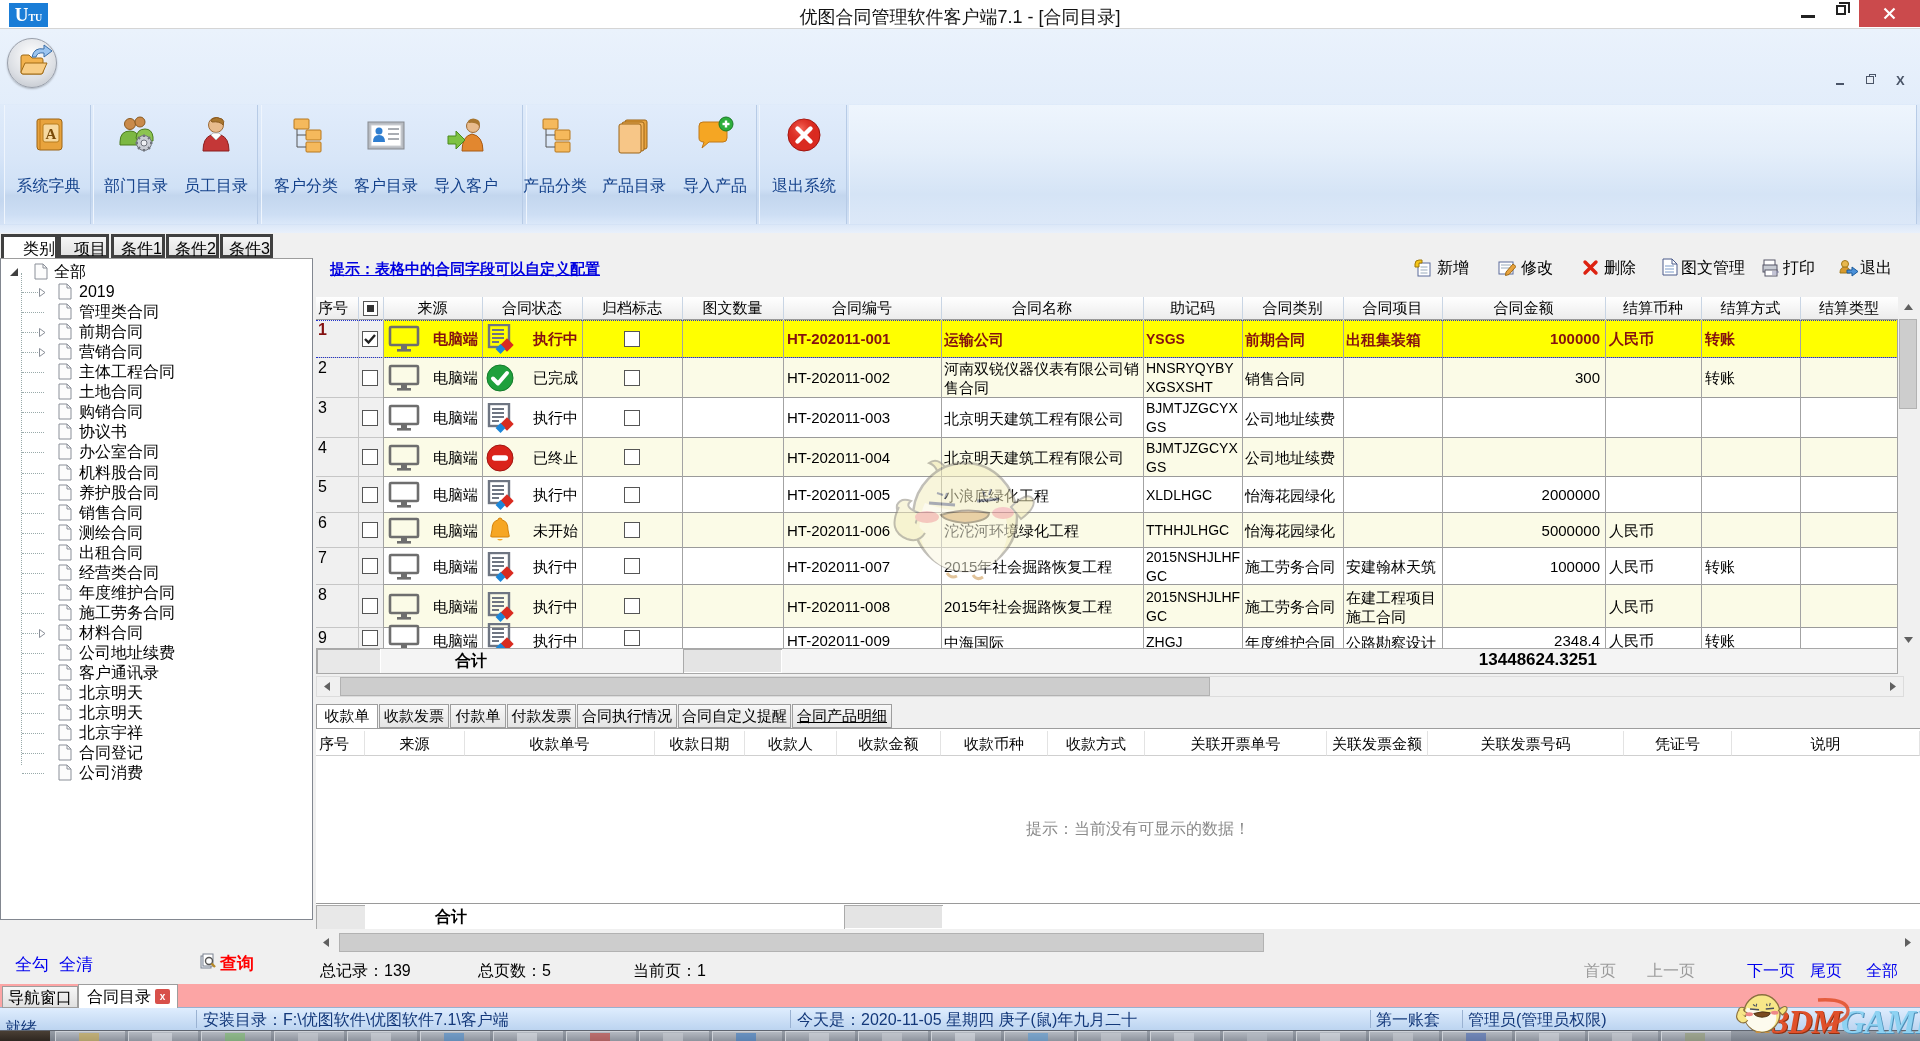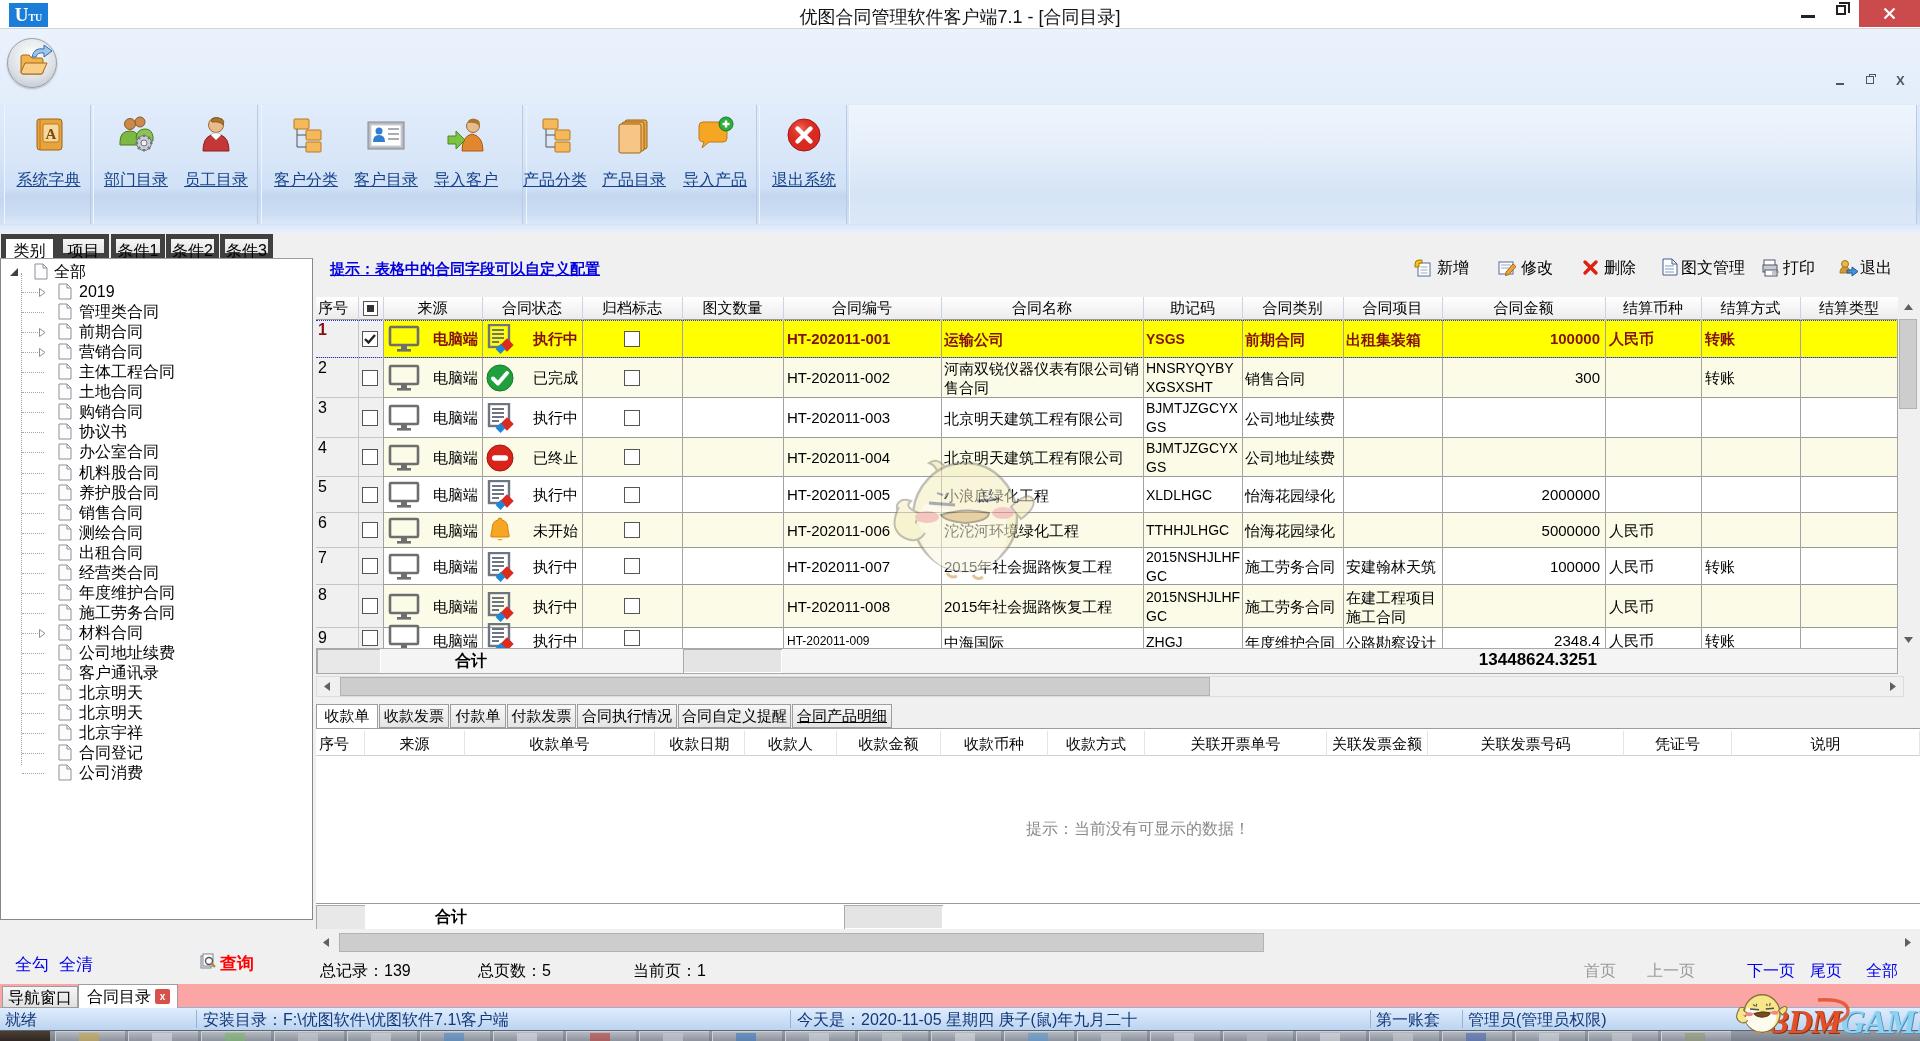--- a/index.html
+++ b/index.html
@@ -15,27 +15,27 @@
 #btnclose{position:absolute;left:1859px;top:0;width:61px;height:27px;background:#cb4a4c;color:#fff;text-align:center;font-weight:bold;font-size:14px;line-height:26px;}
 
 #ribbon{position:absolute;left:0;top:29px;width:1920px;height:204px;background:linear-gradient(#eaf2fc,#d6e5f8);}
 #ribbontabs{position:absolute;left:0;top:38px;width:1920px;height:37px;background:#bdd5f3;border-top:1px solid #f4f9ff;}
 .rtab{position:absolute;top:4px;height:33px;line-height:31px;text-align:center;color:#15428b;font-size:16px;}
 .rtab.active{background:linear-gradient(#fdfeff,#eef5fd 60%,#e4eefa);border:1px solid #9ebbdd;border-bottom:none;border-radius:3px 3px 0 0;}
 #ribbonbody{position:absolute;left:0;top:75px;width:1920px;height:121px;background:linear-gradient(180deg,#dfebfa 0%,#d7e5f8 42%,#cddff5 60%,#c4d7ef 80%,#d5e3f6 100%);}
 .rgroup{position:absolute;top:1px;height:119px;background:linear-gradient(180deg,#e1ecfb 0%,#d8e6f8 45%,#d0e1f6 70%,#c3d6ee 76%,#cddef4 92%,#dbe8f9 100%);border-right:1px solid #b7cbe6;border-left:1px solid #eff5fd;}
 .rbtn{position:absolute;top:0;height:119px;text-align:center;color:#15428b;font-size:16px;}
 .rbtn svg{margin-top:11px;}
-.rbtn .lbl{margin-top:12px;text-decoration:underline;}
+.rbtn .lbl{margin-top:18px;}
 #ribbonbottom{position:absolute;left:0;top:196px;width:1920px;height:8px;background:linear-gradient(#dce8f8,#e8f0fb);}
 #bigbtn{position:absolute;left:7px;top:9px;width:50px;height:50px;border-radius:50%;background:radial-gradient(circle at 50% 35%,#ffffff,#dcdfe4 60%,#b7bcc4);border:1px solid #9aa0ab;box-shadow:0 1px 2px rgba(0,0,0,.25);}
 #mdibtns{position:absolute;left:1830px;top:44px;width:90px;height:20px;color:#3c4a5a;}
 
 #lptabs{position:absolute;left:1px;top:234px;width:312px;height:24px;}
-.lptab{position:absolute;top:0;height:24px;line-height:23px;text-align:center;font-size:16px;color:#000;background:linear-gradient(#f6f6f6,#e2e2e2);border:5px solid #404040;}
+.lptab{position:absolute;top:0;height:24px;line-height:23px;text-align:right;font-size:16px;color:#000;background:linear-gradient(#f6f6f6,#e2e2e2);border:3px solid #404040;}
 .lptab.active{background:#fff;border-bottom:1px solid #fff;height:25px;}
 #tree{position:absolute;left:0;top:258px;width:313px;height:662px;background:#fff;border:1px solid #828790;border-top:1px solid #9d9d9d;}
 .titem{position:absolute;left:0;height:21px;line-height:20px;font-size:16px;color:#000;white-space:nowrap;}
 #leftlinks{position:absolute;left:0;top:920px;width:314px;height:64px;background:#f0f0f0;}
 
 #hintlink{position:absolute;left:330px;top:260px;font-size:15px;font-weight:bold;color:#0000e0;text-decoration:underline;}
 #actions{position:absolute;left:1400px;top:257px;width:500px;height:22px;font-size:16px;color:#000;}
 .act{position:absolute;top:0;height:22px;line-height:21px;}
 
 #mtable{position:absolute;left:316px;top:297px;width:1582px;height:351px;background:#fff;}
@@ -994,21 +994,21 @@
           <path d="M6 14 L18 14"></path>
           <path d="M6 18 L13 18"></path>
         </g>
         <rect x="16.2" y="16.2" width="9.5" height="9.5" fill="#d92b20" transform="rotate(45 21 21)"></rect>
         <rect x="11" y="21.5" width="7" height="7" fill="#1c86d8" transform="rotate(45 14.5 25)"></rect>
       </svg>
 <div style="position:absolute;left:166px;top:0;width:96px;height:38px;line-height:26px;text-align:right;font-size:15px;">执行中</div>
 <svg width="16" height="16" style="position:absolute;left:308px;top:2px;">
         <rect x="0.5" y="0.5" width="15" height="15" fill="#fff" stroke="#555"></rect>
       </svg>
-<div style="position:absolute;left:471px;top:0;width:150px;height:38px;line-height:26px;font-size:12px;">HT-202011-009</div>
+<div style="position:absolute;left:471px;top:0;width:150px;height:38px;line-height:26px;font-size:15px;">HT-202011-009</div>
 <div style="position:absolute;left:628px;top:0;width:196px;height:38px;font-size:15px;line-height:19px;display:flex;align-items:flex-start;padding-top:5px;">
         <span>中海国际</span>
       </div>
 <div style="position:absolute;left:830px;top:0;width:93px;height:38px;font-size:14px;line-height:19px;display:flex;align-items:flex-start;padding-top:5px;white-space:nowrap;">
         <span>ZHGJ</span>
       </div>
 <div style="position:absolute;left:929px;top:0;width:95px;height:38px;font-size:15px;line-height:19px;display:flex;align-items:flex-start;padding-top:5px;">
         <span>年度维护合同</span>
       </div>
 <div style="position:absolute;left:1030px;top:0;width:93px;height:38px;font-size:15px;line-height:19px;display:flex;align-items:flex-start;padding-top:5px;">
@@ -1143,21 +1143,21 @@
     <path d="M30 4 Q58 2 60 14 Q61 25 36 30" fill="none" stroke="#e0502a" stroke-width="3.4" opacity="0.85"></path>
   </svg>
 <div id="wintabs">
 <div style="position:absolute;left:2px;top:2px;width:76px;height:22px;background:linear-gradient(#f6f6f6,#e0e0e0);border:1px solid #9d9d9d;text-align:center;line-height:21px;font-size:16px;">导航窗口</div>
 <div style="position:absolute;left:78px;top:0;width:100px;height:24px;background:#fff;border:1px solid #9d9d9d;border-bottom:none;font-size:16px;">
       <span style="position:absolute;left:8px;top:2px;">合同目录</span>
       <span style="position:absolute;left:76px;top:4px;width:15px;height:15px;background:#d8504a;color:#fff;font-size:10px;font-weight:bold;text-align:center;line-height:15px;border-radius:2px;">x</span>
     </div>
 </div>
 <div id="statusbar">
-<div style="position:absolute;left:5px;top:2px;">就绪</div>
+<div style="position:absolute;left:5px;top:10px;">就绪</div>
 <div class="sbsep" style="left:196px;"></div>
 <div style="position:absolute;left:203px;top:2px;">安装目录：F:\优图软件\优图软件7.1\客户端</div>
 <div class="sbsep" style="left:790px;"></div>
 <div style="position:absolute;left:797px;top:2px;">今天是：2020-11-05 星期四 庚子(鼠)年九月二十</div>
 <div class="sbsep" style="left:1370px;"></div>
 <div style="position:absolute;left:1376px;top:2px;">第一账套</div>
 <div class="sbsep" style="left:1462px;"></div>
 <div style="position:absolute;left:1468px;top:2px;">管理员(管理员权限)</div>
 </div>
 <div id="taskbar">

